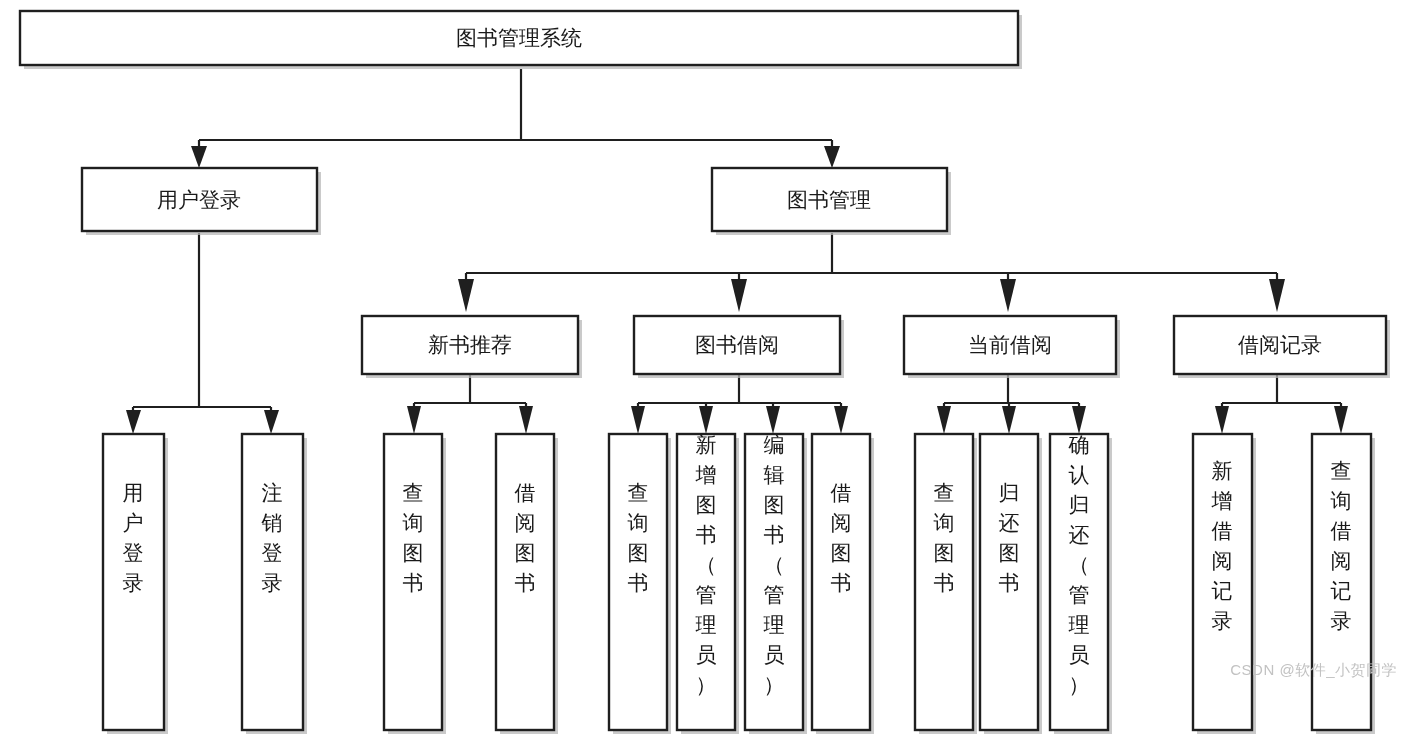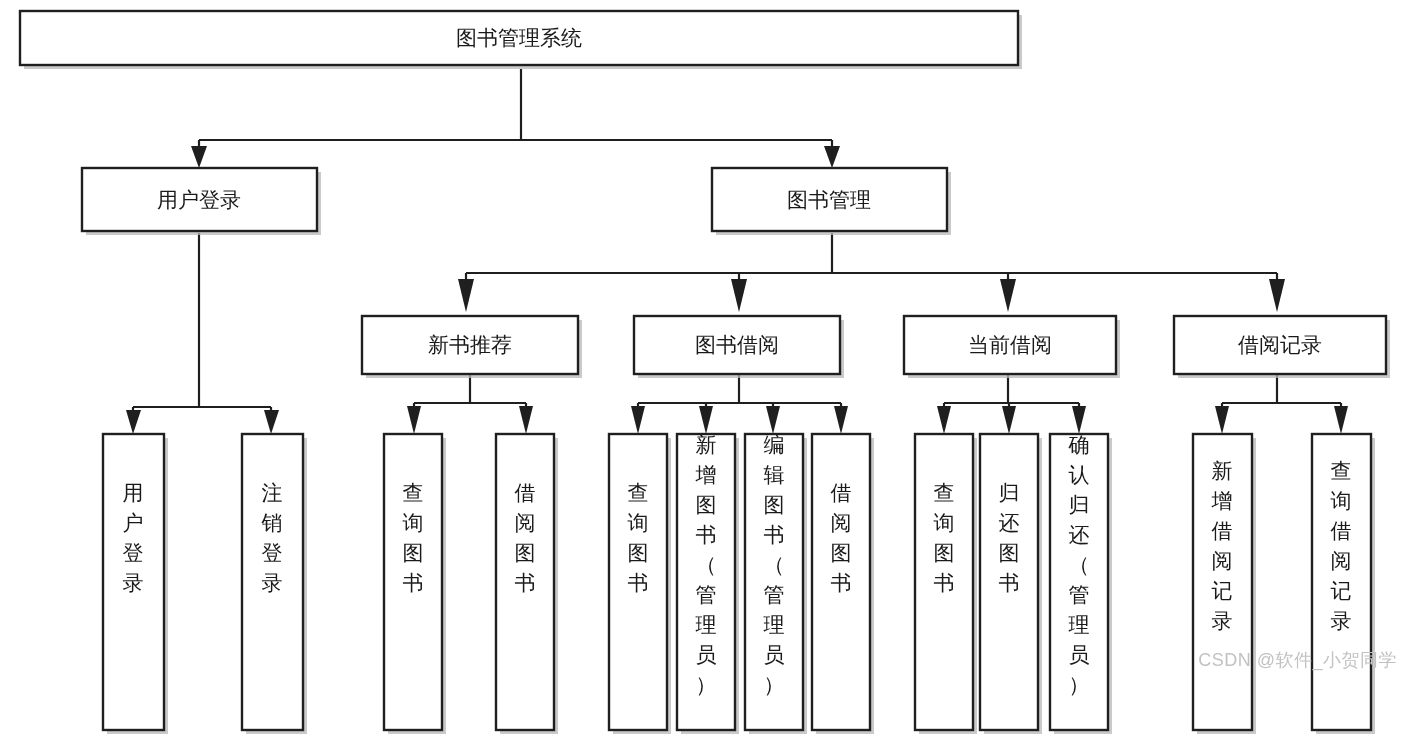--- a/index.html
+++ b/index.html
@@ -54,23 +54,23 @@
   }
   .node-label-v {
     font-family: "Liberation Sans", "DejaVu Sans", sans-serif;
     font-size: 21px;
     fill: #1a1a1a;
     text-anchor: middle;
   }
   .watermark {
     position: absolute;
     right: 8px;
-    bottom: 12px;
-    font-family: "Liberation Sans", "DejaVu Sans", sans-serif;
-    font-size: 18px;
+    bottom: 4px;
+    font-family: "Liberation Sans", "DejaVu Sans", sans-serif;
+    font-size: 15px;
     color: #c2c2c2;
     white-space: nowrap;
     letter-spacing: 0.5px;
     pointer-events: none;
     margin-top: 28px;
   }
 </style>
 </head>
 <body>
 

